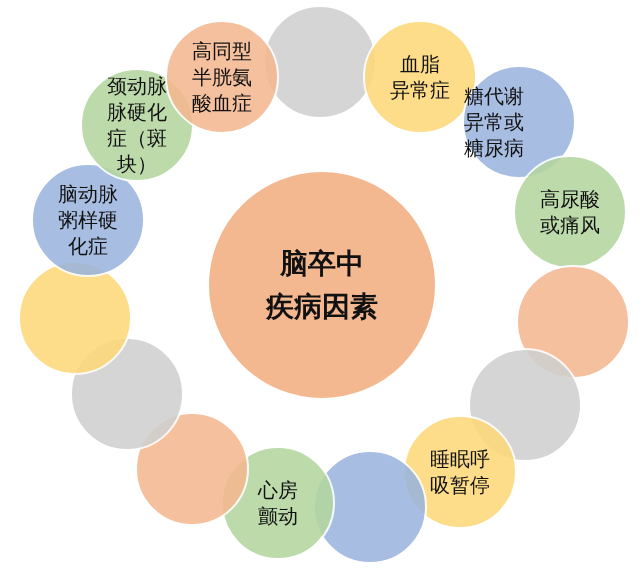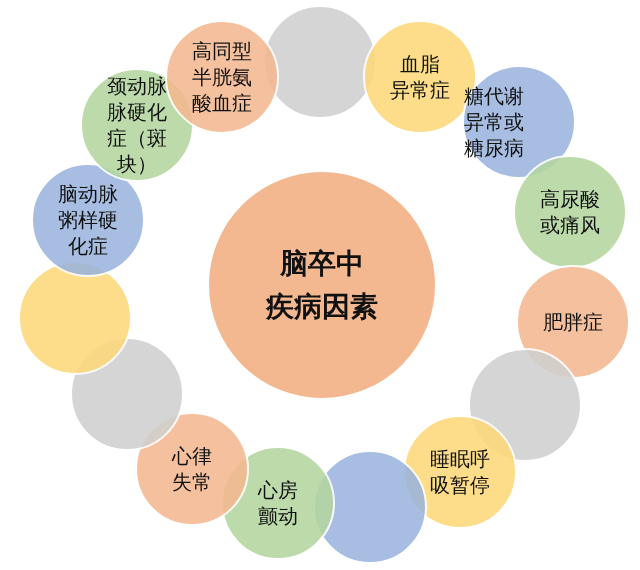--- a/index.html
+++ b/index.html
@@ -51,27 +51,24 @@
   <div class="circle node-circle" style="left: 80px; top: 68px; width: 114px; height: 114px; background: rgb(180, 214, 160);"></div>
   <div class="circle node-circle" style="left: 165px; top: 20px; width: 114px; height: 114px; background: rgb(244, 184, 144);"></div>
 
   <div class="label node-label" style="left: 363px; top: 20px; width: 114px; height: 114px;">血脂
 异常症</div>
   <div class="label node-label" style="left: 437px; top: 65px; width: 114px; height: 114px;">糖代谢
 异常或
 糖尿病</div>
   <div class="label node-label" style="left: 513px; top: 155px; width: 114px; height: 114px;">高尿酸
 或痛风</div>
-  <div class="label node-label" style="left: 516px; top: 265px; width: 114px; height: 114px;">肥胖症</div>
   <div class="label node-label" style="left: 403px; top: 415px; width: 114px; height: 114px;">睡眠呼
 吸暂停</div>
   <div class="label node-label" style="left: 221px; top: 446px; width: 114px; height: 114px;">心房
 颤动</div>
-  <div class="label node-label" style="left: 135px; top: 412px; width: 114px; height: 114px;">心律
-失常</div>
   <div class="label node-label" style="left: 31px; top: 163px; width: 114px; height: 114px;">脑动脉
 粥样硬
 化症</div>
   <div class="label node-label" style="left: 80px; top: 68px; width: 114px; height: 114px;">颈动脉
 脉硬化
 症（斑
 块）</div>
   <div class="label node-label" style="left: 165px; top: 20px; width: 114px; height: 114px;">高同型
 半胱氨
 酸血症</div>

